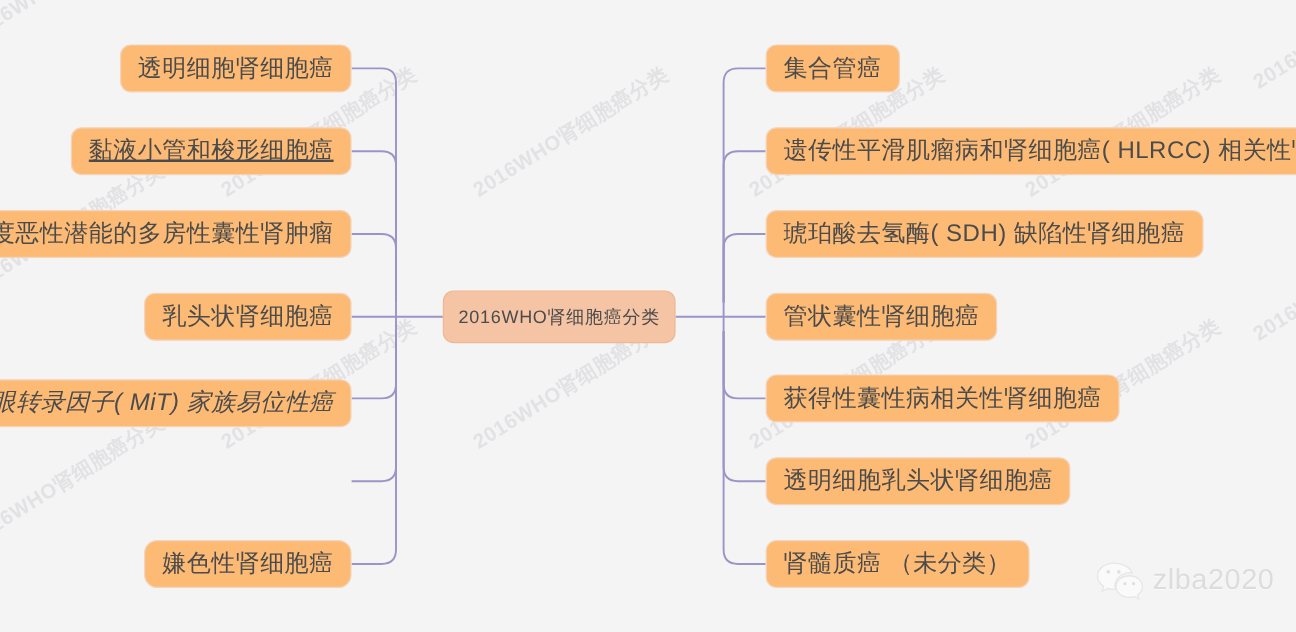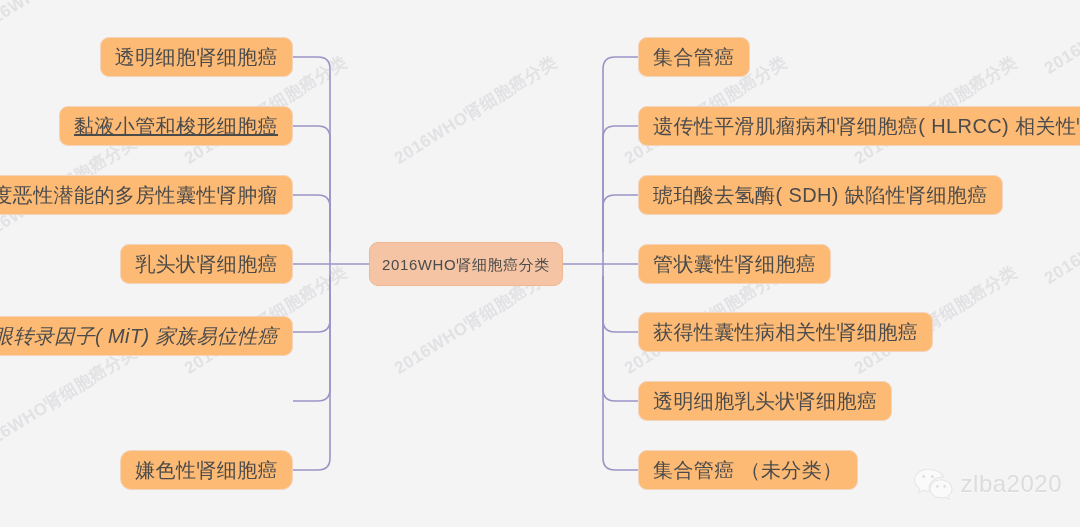--- a/index.html
+++ b/index.html
@@ -156,21 +156,21 @@
   <div class="node" style="right:787px; top:244px;">乳头状肾细胞癌</div>
   <div class="node" style="right:787px; top:316px;font-style:italic;">小眼转录因子( MiT) 家族易位性癌</div>
   <div class="node" style="right:787px; top:450px;border-radius:11px;">嫌色性肾细胞癌</div>
 
   <div class="node" style="left:638px; top:37px;">集合管癌</div>
   <div class="node" style="left:638px; top:106px;">遗传性平滑肌瘤病和肾细胞癌( HLRCC) 相关性肾细胞癌</div>
   <div class="node" style="left:638px; top:175px;">琥珀酸去氢酶( SDH) 缺陷性肾细胞癌</div>
   <div class="node" style="left:638px; top:312px;">获得性囊性病相关性肾细胞癌</div>
   <div class="node" style="left:638px; top:244px;">管状囊性肾细胞癌</div>
   <div class="node" style="left:638px; top:381px;">透明细胞乳头状肾细胞癌</div>
-  <div class="node" style="left:638px; top:450px;">集合管癌 （未分类）</div>
+  <div class="node" style="left:638px; top:450px;">肾髓质癌 （未分类）</div>
 
   <div class="wechat-badge">
     <span>
       <svg class="wx-icon" width="40" height="34" viewBox="0 0 40 34" aria-hidden="true">
         <path d="M15.2 2.2C7.6 2.2 1.6 7.1 1.6 13.1c0 3.4 2 6.5 5.1 8.5l-1.3 4.1 4.7-2.4c1.6.5 3.4.8 5.1.8.5 0 1 0 1.5-.1-.3-.9-.5-1.9-.5-2.9 0-6 5.7-10.9 12.8-10.9.5 0 1 0 1.4.1C29.1 5.9 22.8 2.2 15.2 2.2z" fill="#ffffff" stroke="#dcdcde" stroke-width="1.1"></path>
         <circle cx="10.6" cy="9.6" r="1.5" fill="#cfcfd2"></circle>
         <circle cx="19.4" cy="9.6" r="1.5" fill="#cfcfd2"></circle>
         <path d="M39 21.8c0-5-4.9-9-11-9s-11 4-11 9 4.9 9 11 9c1.4 0 2.8-.2 4.1-.6l3.9 2-1.1-3.3c2.5-1.6 4.1-4.2 4.1-7.1z" fill="#ffffff" stroke="#dcdcde" stroke-width="1.1"></path>
         <circle cx="24.4" cy="19.4" r="1.3" fill="#cfcfd2"></circle>
         <circle cx="31.6" cy="19.4" r="1.3" fill="#cfcfd2"></circle>

